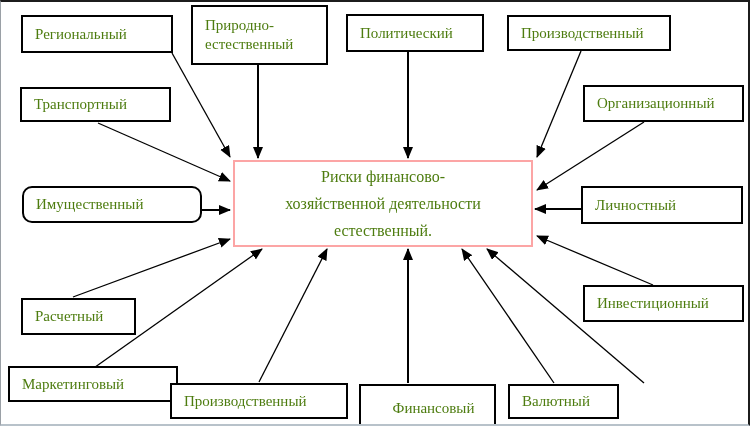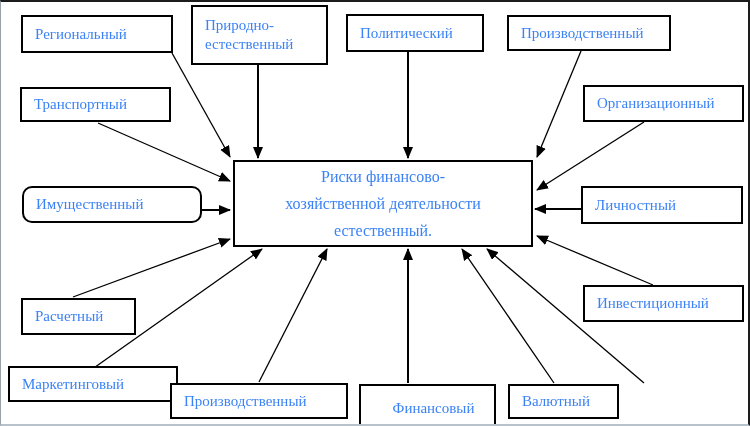--- a/index.html
+++ b/index.html
@@ -7,39 +7,39 @@
     position:relative;
     width:750px;height:426px;
     box-sizing:border-box;
     background:#fff;
     border-top:2px solid #1c1c1c;
     border-right:2px solid #1c1c1c;
     border-bottom:2px solid #b8c2ca;
     border-left:1px solid #9aa0a6;
     overflow:hidden;
     font-family:"Liberation Serif","DejaVu Serif",serif;
-    color:#3b82f6;
+    color:#4d7c0f;
   }
   .edges{position:absolute;left:0;top:0;width:750px;height:426px;}
   .node{
     position:absolute;
     box-sizing:border-box;
     border:2px solid #000;
     background:#fff;
     display:flex;
     align-items:center;
     padding-left:12px;
     font-size:15px;
     line-height:1.25;
   }
   .node .label{white-space:pre-line;}
   .central{
     position:absolute;
     box-sizing:border-box;
-    border:2px solid #000000;
+    border:2px solid #fca5a5;
     background:#fff;
     display:flex;
     flex-direction:column;
     align-items:center;
     justify-content:center;
     text-align:center;
     font-size:16px;
     line-height:27px;
   }
   

